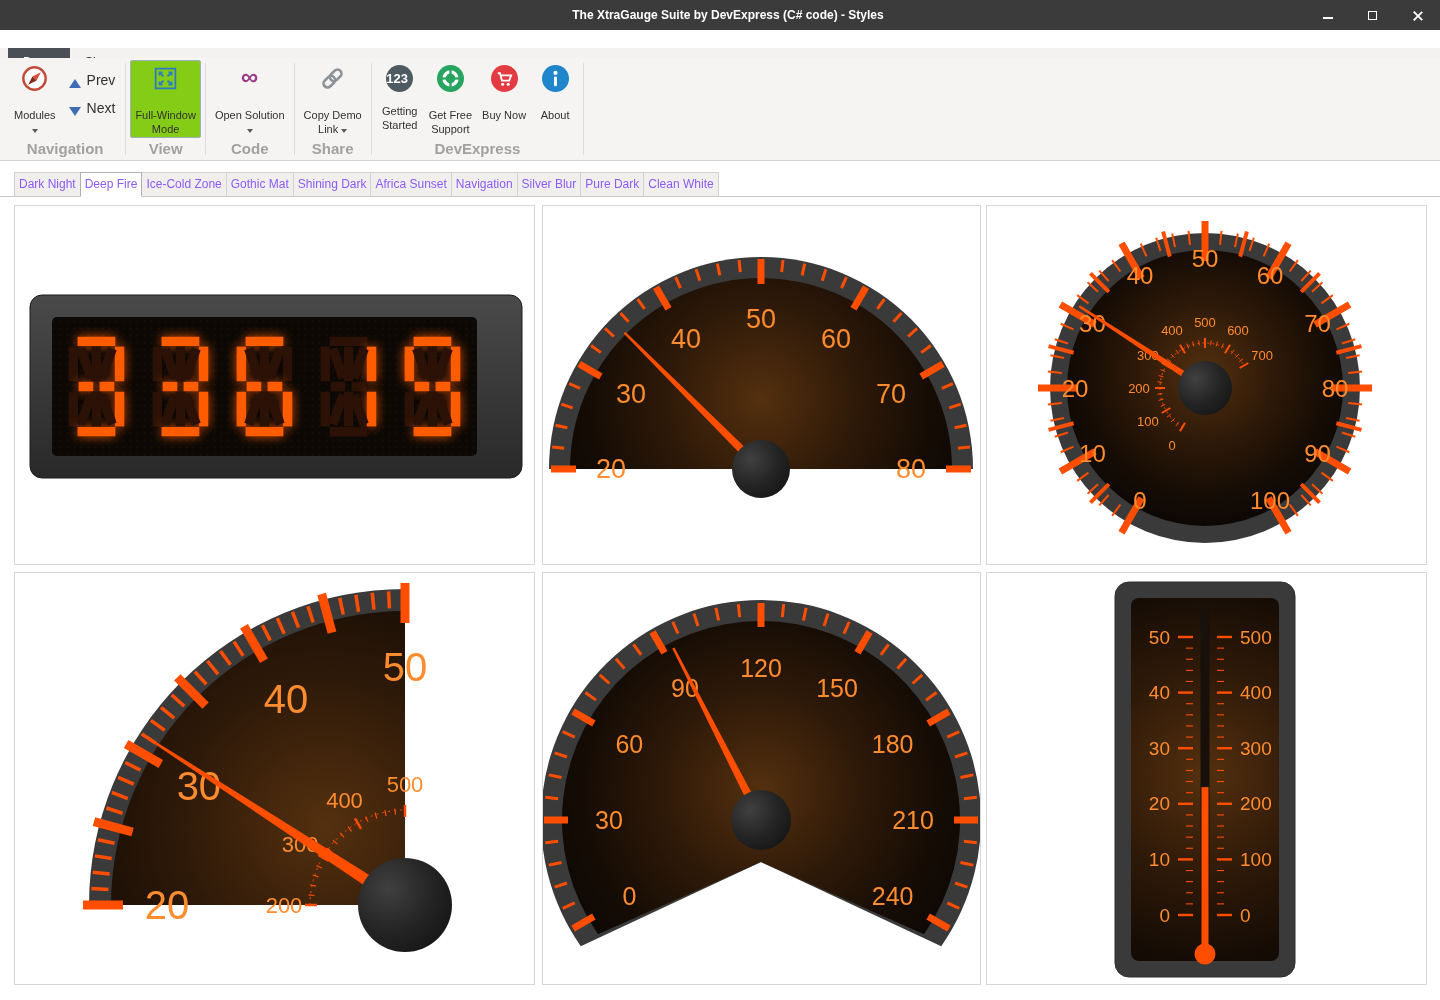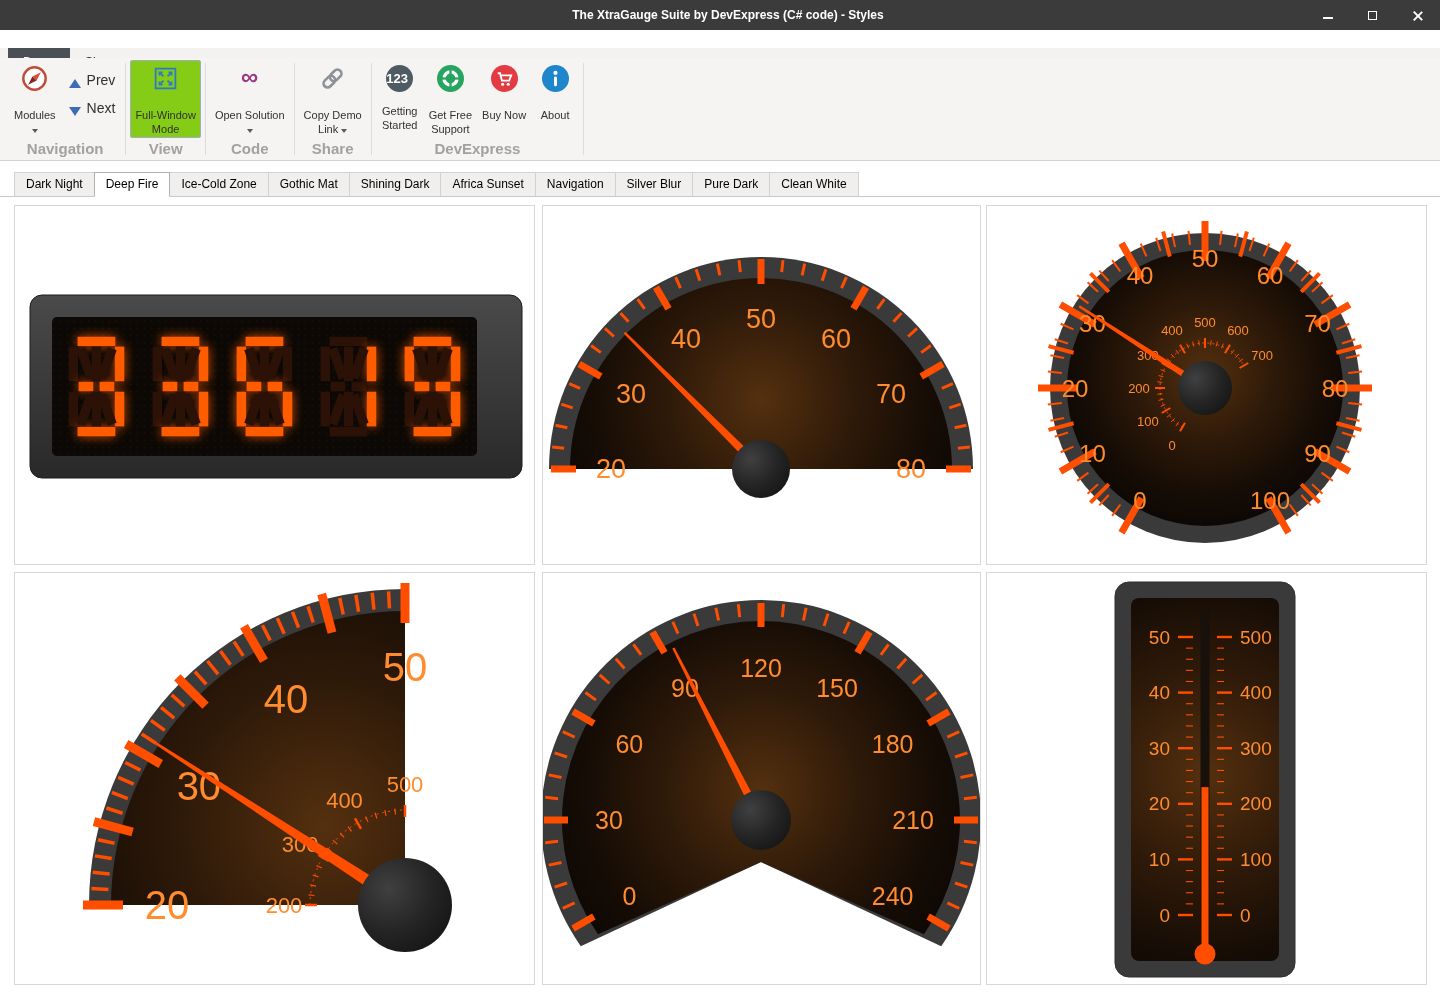--- a/index.html
+++ b/index.html
@@ -34,21 +34,21 @@
 .blabel{font-size:11px;color:#33312f;text-align:center;line-height:1.3;margin-top:12px;white-space:nowrap}
 .smallcol{display:flex;flex-direction:column;justify-content:center;gap:12px;padding:12px 6px 0 8px}
 .smallbtn{display:flex;align-items:flex-end;gap:6px;font-size:14px;color:#33312f}
 .caret{display:inline-block;width:0;height:0;border-left:3.5px solid transparent;border-right:3.5px solid transparent;border-top:4px solid #5c5a58;vertical-align:middle;margin-top:2px}
 .tri-up{width:0;height:0;border-left:6px solid transparent;border-right:6px solid transparent;border-bottom:9px solid #3e6db5}
 .tri-down{width:0;height:0;border-left:6px solid transparent;border-right:6px solid transparent;border-top:9px solid #3e6db5}
 .circ{width:27px;height:27px;border-radius:50%;color:#fff;display:flex;align-items:center;justify-content:flex-start;font-size:13px;font-weight:700}
 
 
 .skin-tabs{position:absolute;top:172px;left:0;width:100%;height:25px;display:flex;align-items:flex-end;padding-left:14px;background:#fff;border-bottom:1px solid #c9c9c9}
-.stab{height:24px;line-height:23px;padding:0 11px;font-size:12px;color:#000000;background:#f0efee;border:1px solid #d4d2d0;border-bottom:none;margin-right:-1px}
+.stab{height:24px;line-height:23px;padding:0 4px;font-size:12px;color:#8b5cf6;background:#f0efee;border:1px solid #d4d2d0;border-bottom:none;margin-right:-1px}
 .stab.active{background:#fff;border:1px solid #b0b0b0;border-bottom:1px solid #fff;height:25px;margin-bottom:-1px;position:relative;z-index:1}
 
 
 .panel{position:absolute;background:#fff;border:1px solid #d7d7d7}
 .panel svg{display:block;width:100%;height:100%}
 #p-digital{left:14px;top:205px;width:521px;height:360px}
 #p-semi{left:542px;top:205px;width:439px;height:360px}
 #p-circular{left:986px;top:205px;width:441px;height:360px}
 #p-quarter{left:14px;top:572px;width:521px;height:413px}
 #p-wide{left:542px;top:572px;width:439px;height:413px}

